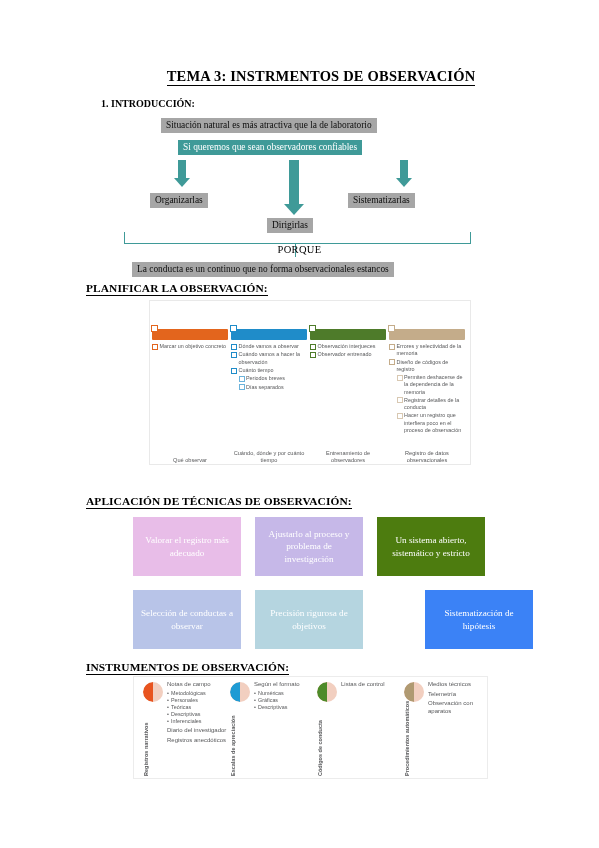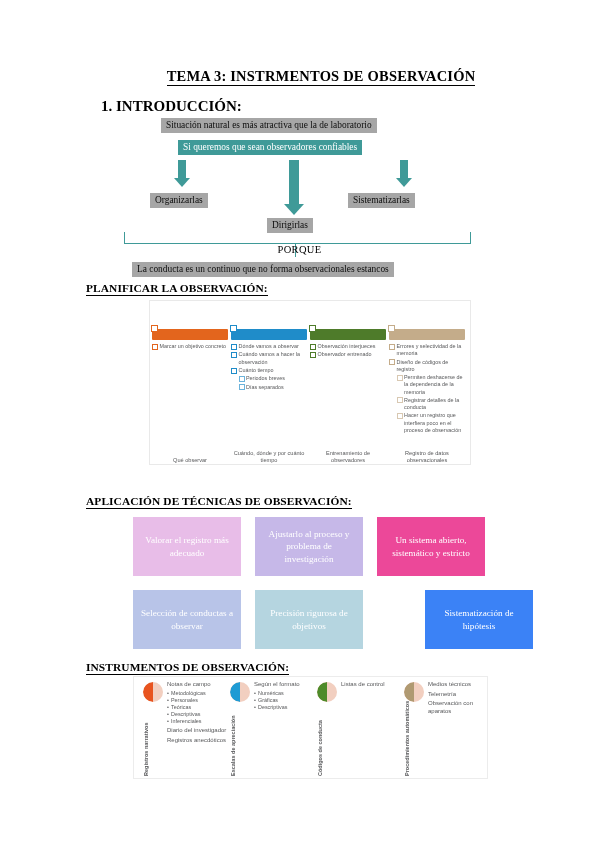--- a/index.html
+++ b/index.html
@@ -4,21 +4,21 @@
 <style>
   html,body{margin:0;padding:0;background:#ffffff;}
   body{width:599px;height:848px;position:relative;font-family:"Liberation Serif",serif;color:#000;}
   .page{position:absolute;inset:0;}
 
   
   .doc-title{position:absolute;left:0;right:0;top:68px;text-align:center;
     font-family:"Liberation Serif",serif;font-weight:bold;font-size:14.5px;letter-spacing:.2px;margin-left:43px;}
   .doc-title span{border-bottom:1.3px solid #000;padding-bottom:1px;}
 
-  .sec-num{position:absolute;left:101px;top:98px;font-weight:bold;font-size:15px;
+  .sec-num{position:absolute;left:101px;top:98px;font-weight:bold;font-size:10px;
     font-family:"Liberation Serif",serif;}
 
   
   .flow{position:absolute;left:86px;top:118px;width:427px;height:162px;}
   .chip{position:absolute;font-family:"Liberation Serif",serif;font-size:9.4px;
     padding:2px 5px 3px 5px;white-space:nowrap;line-height:1.1;}
   .chip.grey{background:#a6a6a6;color:#0d0d0d;}
   .chip.teal{background:#3f9a98;color:#ffffff;}
 
   .c-situacion{left:75px;top:0px;}
@@ -209,21 +209,21 @@
             <li class="sub"><span class="bx" style="border: 1px solid rgb(196, 172, 138); opacity: 0.65;"></span>Registrar detalles de la conducta</li>
             <li class="sub"><span class="bx" style="border: 1px solid rgb(196, 172, 138); opacity: 0.65;"></span>Hacer un registro que interfiera poco en el proceso de observación</li>
           </ul>
         </div>
       </div>
     </div>
 
   <div class="grid6" id="grid6">
       <div class="gbox g0" style="background: rgb(232, 189, 232);">Valorar el registro más adecuado</div>
       <div class="gbox g1" style="background: rgb(198, 184, 232);">Ajustarlo al proceso y problema de investigación</div>
-      <div class="gbox g2" style="background: #ec4899;">Un sistema abierto, sistemático y estricto</div>
+      <div class="gbox g2" style="background: #4d7c0f;">Un sistema abierto, sistemático y estricto</div>
       <div class="gbox g3" style="background: rgb(184, 196, 232);">Selección de conductas a observar</div>
       <div class="gbox g4" style="background: rgb(181, 213, 224);">Precisión rigurosa de objetivos</div>
       <div class="gbox g5" style="background: #3b82f6; margin-left: 48px;">Sistematización de hipótesis</div>
     </div>
 
   <div class="inst-fig" id="inst-fig">
       <div class="inst-col i0">
         <div class="pie">
           <div class="wedge" style="background: rgb(232, 84, 31); transform: rotate(0deg); left: 0px; width: 50%; border-radius: 20px 0px 0px 20px;"></div>
         </div>

